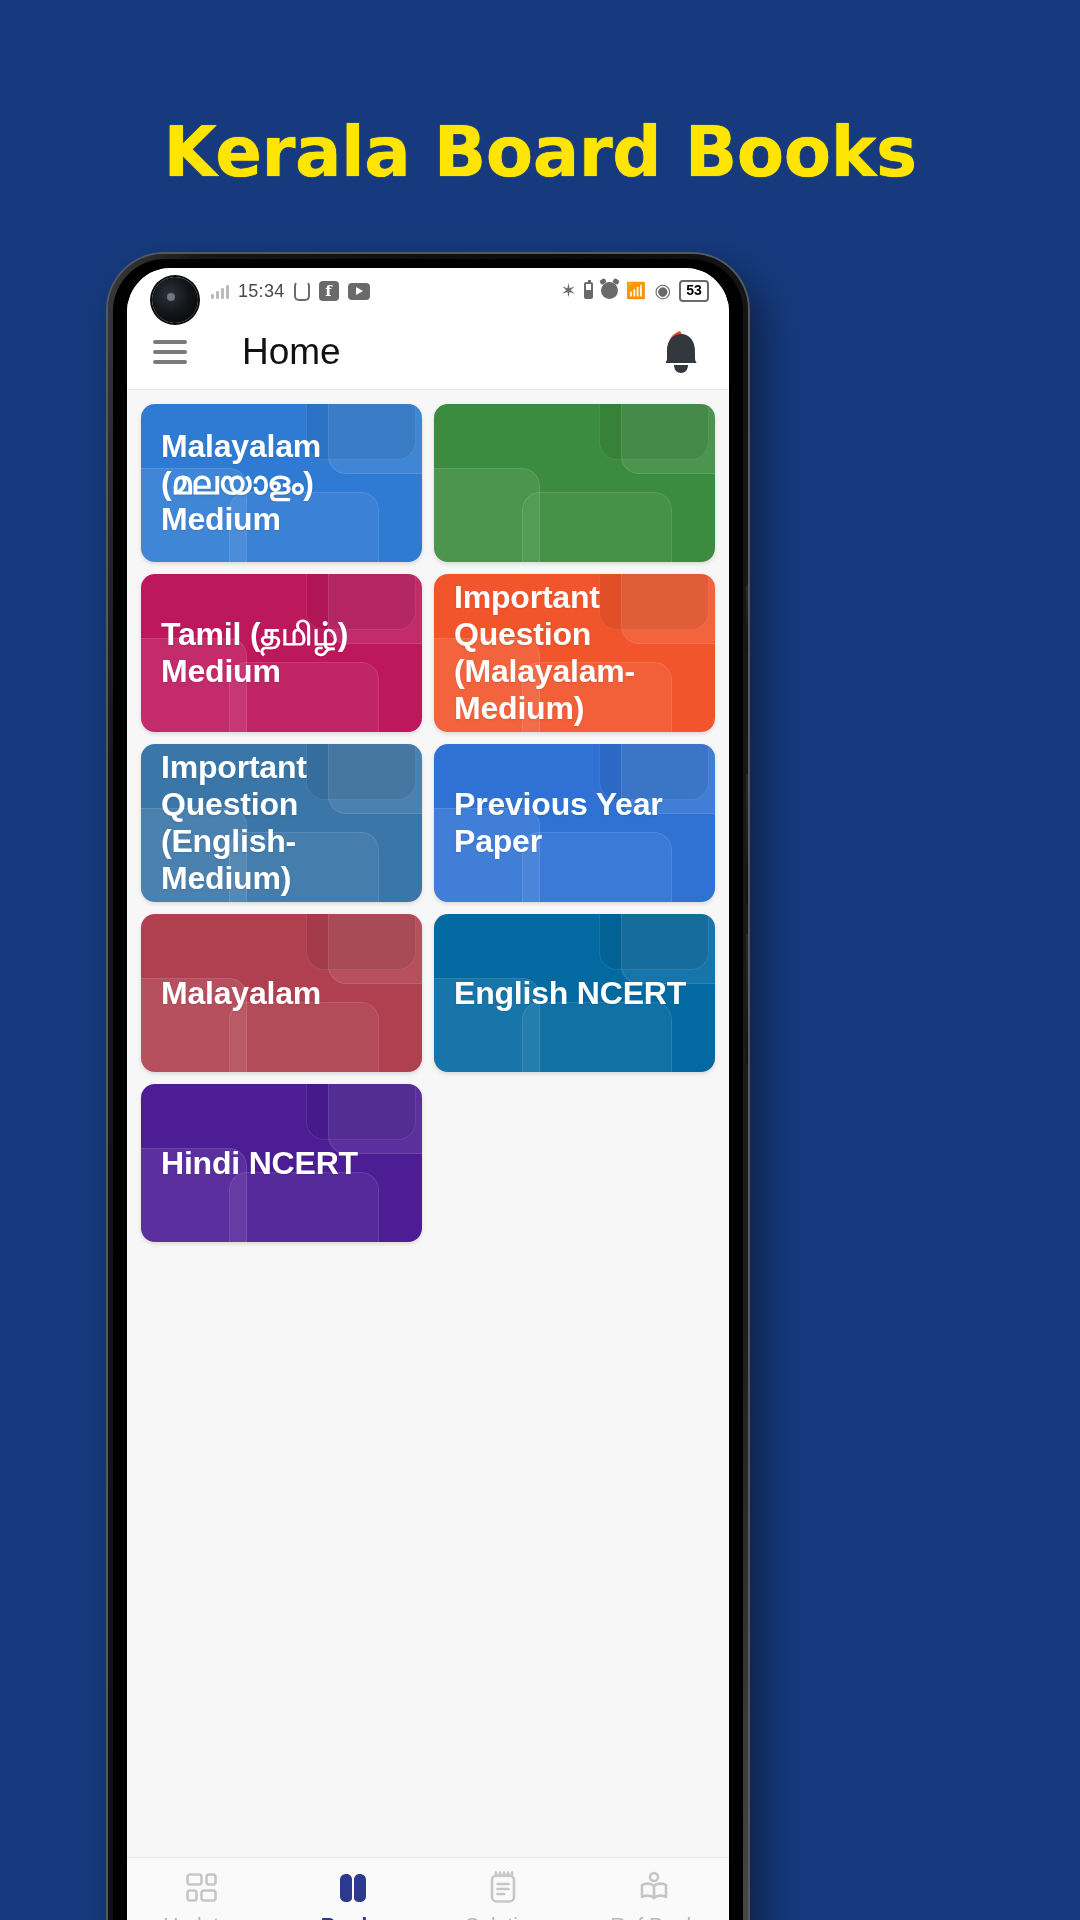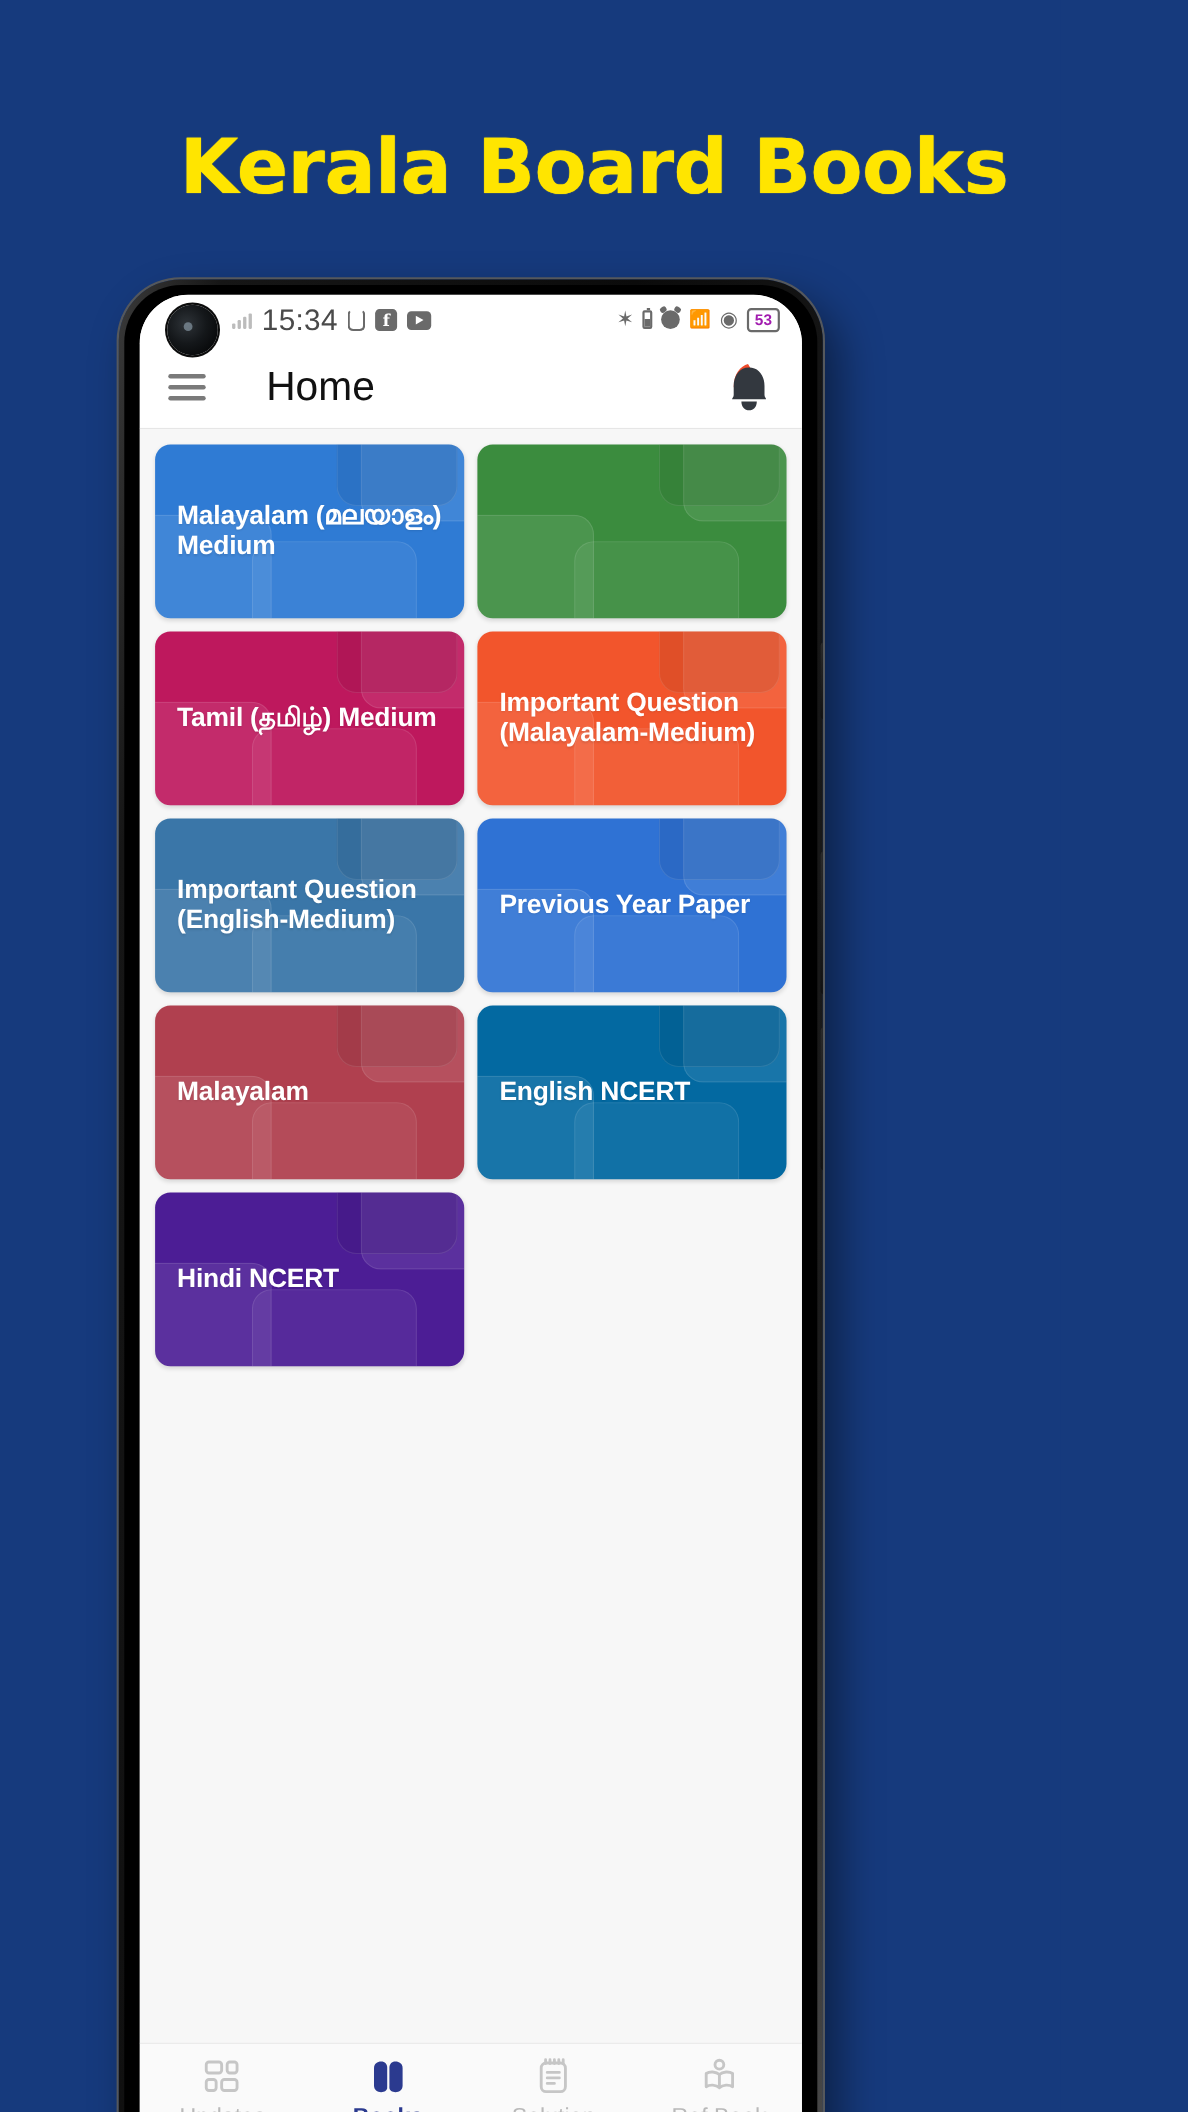--- a/index.html
+++ b/index.html
@@ -89,21 +89,21 @@
     background: rgba(160,180,195,.55);
   }
   .sb-left { display:flex; align-items:center; gap:9px; margin-left: 58px; }
   .sb-right { margin-left:auto; display:flex; align-items:center; gap:8px; }
   .sig-bars { display:flex; align-items:flex-end; gap:2px; height:16px; }
   .sig-bars i { display:block; width:3px; background:#bcbcbc; border-radius:1px; }
   .sig-bars i:nth-child(1){height:5px}
   .sig-bars i:nth-child(2){height:8px}
   .sig-bars i:nth-child(3){height:11px}
   .sig-bars i:nth-child(4){height:14px}
-  .sb-time { font-size: 27px; color: #4a4a4a; letter-spacing:.3px; font-weight:400; }
+  .sb-time { font-size: 18px; color: #4a4a4a; letter-spacing:.3px; font-weight:400; }
   .ico { display:inline-flex; align-items:center; justify-content:center; color:#5b5b5b; }
   .nfc-ic { width:16px; height:20px; border:2.5px solid #6a6a6a; border-radius:5px; border-top-color:transparent; }
   .fb-ic {
     width:20px; height:20px; border-radius:4px; background:#6a6a6a;
     color:#fff; font-size:15px; font-weight:700; line-height:20px; text-align:center;
     font-family:"DejaVu Serif", serif;
   }
   .yt-ic {
     width:22px; height:17px; border-radius:4px; background:#6a6a6a;
     position:relative;
@@ -117,21 +117,21 @@
   .batt-sm::before{content:"";position:absolute;left:2px;top:-4px;width:3px;height:2px;background:#6a6a6a;}
   .batt-sm::after{content:"";position:absolute;left:0;bottom:0;right:0;height:55%;background:#6a6a6a;}
   .alarm-ic { width:17px;height:17px;border-radius:50%;background:#6a6a6a;position:relative; }
   .alarm-ic::before,.alarm-ic::after{content:"";position:absolute;top:-3px;width:6px;height:5px;background:#6a6a6a;border-radius:2px;}
   .alarm-ic::before{left:-1px;transform:rotate(-35deg);}
   .alarm-ic::after{right:-1px;transform:rotate(35deg);}
   .cell2-ic { font-size:16px; color:#6a6a6a; line-height:1; }
   .wifi-ic { font-size:19px; color:#6a6a6a; line-height:1; }
   .batt-pct {
     border:2px solid #6a6a6a; border-radius:4px;
-    font-size:14px; font-weight:700; color:#a21caf;
+    font-size:14px; font-weight:700; color:#000000;
     padding:1px 4px; line-height:1.1; min-width:30px; text-align:center;
   }
 
   
   .appbar {
     height: 76px; background:#fff;
     display:flex; align-items:center;
     padding: 0 22px 0 26px;
     border-bottom: 1px solid #e6e6e6;
     position: relative; z-index:4;
@@ -170,21 +170,21 @@
     background: rgba(255,255,255,.085);
     box-shadow: inset 0 0 0 1px rgba(255,255,255,.10);
   }
   .card .deco .r1 { right:-26px; top:-50px; width:120px; height:120px; }
   .card .deco .r2 { right:6px;  top:-74px; width:110px; height:130px; background:rgba(0,0,0,.07); }
   .card .deco .r3 { left:-44px; top:64px;  width:150px; height:150px; }
   .card .deco .r4 { left:88px;  top:88px;  width:150px; height:150px; background:rgba(255,255,255,.06); }
   .card .label {
     position:relative; z-index:2;
     color:#fff; font-weight:700;
-    font-size: 24px; line-height: 1.15;
+    font-size: 32px; line-height: 1.15;
     letter-spacing: -0.2px;
     overflow-wrap: anywhere;
     text-shadow: 0 1px 2px rgba(0,0,0,.10);
   }
 
   
   .bottomnav {
     position:absolute; left:0; right:0; bottom:0;
     height: 92px;
     background:#fafafa;

